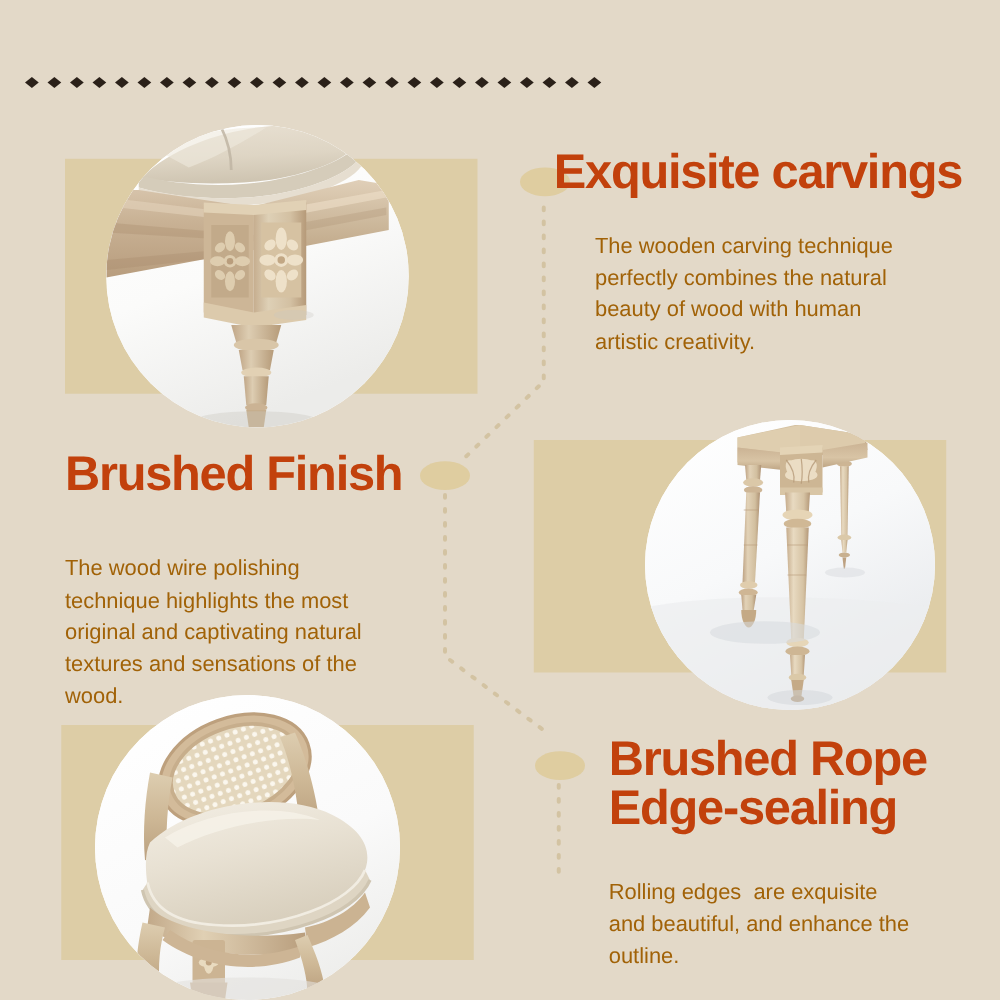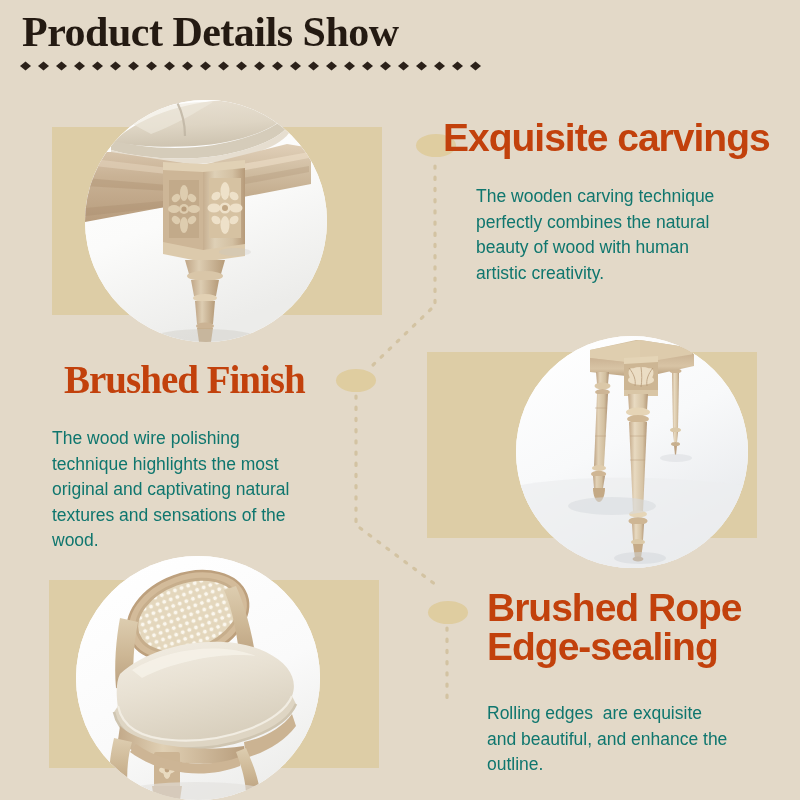--- a/index.html
+++ b/index.html
@@ -64,21 +64,21 @@
     letter-spacing: -1px;
     white-space: nowrap;
   }
   .heading.wrap { white-space: normal; }
 
   .body-text {
     position: absolute;
     font-family: "Liberation Sans", sans-serif;
     font-size: 17.5px;
     line-height: 25.5px;
-    color: #0f766e;
+    color: #a16207;
     white-space: pre-wrap;
   }
 
   
   .bullet {
     position: absolute;
     width: 40px;
     height: 23px;
     border-radius: 50%;
     background: #dfcda0;
@@ -90,21 +90,20 @@
     width: 800px;
     height: 800px;
     pointer-events: none;
   }
 </style>
 </head>
 <body>
 
 <div id="page">
 
-  <div class="page-title">Product Details Show</div>
 
   <svg class="title-rule" viewBox="0 0 476 14" preserveAspectRatio="none">
     <g fill="#2b2119">
       <polygon points="4,7 9.5,2.6 15,7 9.5,11.4"></polygon>
       <polygon points="22,7 27.5,2.6 33,7 27.5,11.4"></polygon>
       <polygon points="40,7 45.5,2.6 51,7 45.5,11.4"></polygon>
       <polygon points="58,7 63.5,2.6 69,7 63.5,11.4"></polygon>
       <polygon points="76,7 81.5,2.6 87,7 81.5,11.4"></polygon>
       <polygon points="94,7 99.5,2.6 105,7 99.5,11.4"></polygon>
       <polygon points="112,7 117.5,2.6 123,7 117.5,11.4"></polygon>
@@ -359,23 +358,23 @@
         </g>
 
         <ellipse cx="96" cy="170" rx="44" ry="9" fill="#d7dade" opacity="0.55"></ellipse>
         <ellipse cx="124" cy="222" rx="26" ry="6" fill="#d2d6da" opacity="0.5"></ellipse>
         <ellipse cx="160" cy="122" rx="16" ry="4" fill="#dadde0" opacity="0.55"></ellipse>
       </svg>
     </div>
 
     <div class="bullet" style="left:336px; top:369px;"></div>
 
-    <div class="heading" style="left:64px; top:360px;font-family:Liberation Serif, serif;">Brushed Finish</div>
-
-    <div class="body-text" style="left:52px; top:426px; width:300px;">The wood wire polishing
+    <div class="heading" style="left:52px; top:360px;">Brushed Finish</div>
+
+    <div class="body-text" style="left:52px; top:442px; width:300px;">The wood wire polishing
 technique highlights the most
 original and captivating natural
 textures and sensations of the
 wood.</div>
   </div>
 
   <div class="section">
 
     <div class="tan-block" style="left:49px; top:580px; width:330px; height:188px;"></div>
 

